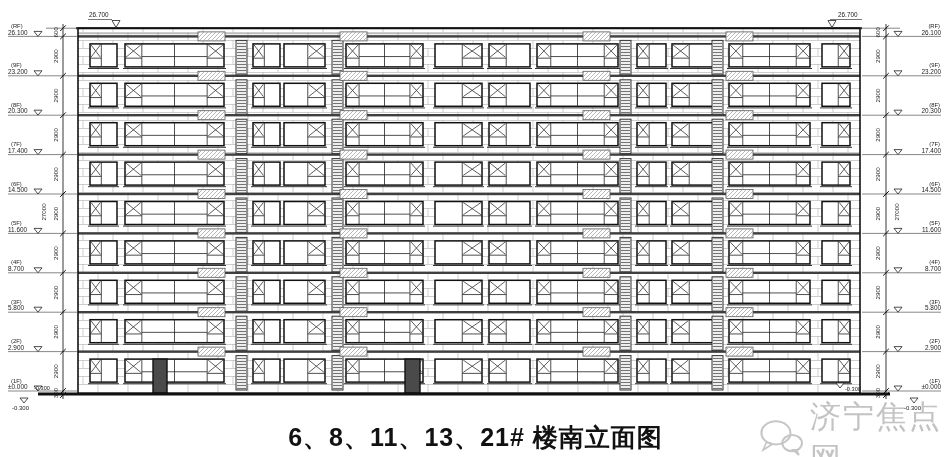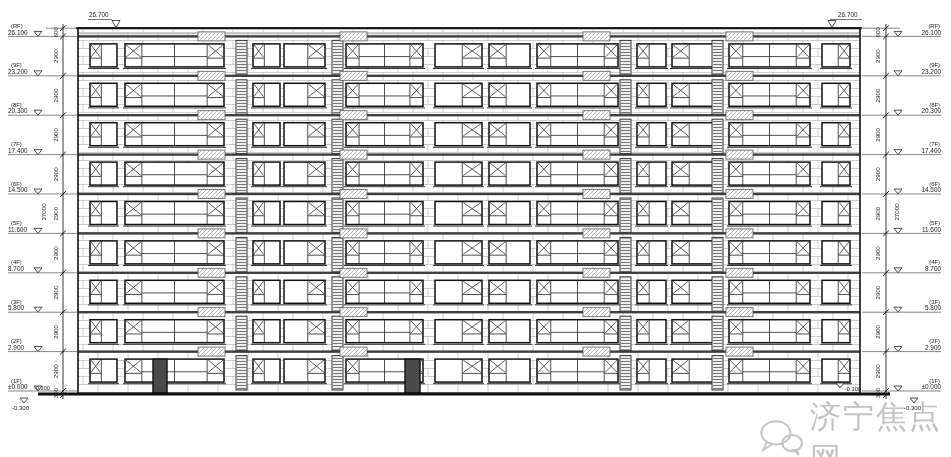--- a/index.html
+++ b/index.html
@@ -1204,13 +1204,14 @@
       <polygon points="828,20.5 836,20.5 832,27.5" fill="#fff" stroke="#222" stroke-width="0.8"></polygon>
       <polygon points="20,398 28,398 24,403" fill="#fff" stroke="#222" stroke-width="0.8"></polygon>
       <text x="12" y="410" font-size="6" font-family="Liberation Sans, sans-serif" fill="#222" text-anchor="start">-0.300</text>
       <text x="34" y="390" font-size="5.6" font-family="Liberation Sans, sans-serif" fill="#222" text-anchor="start">-0.300</text>
       <polygon points="836,383 844,383 840,388" fill="#fff" stroke="#222" stroke-width="0.8"></polygon>
       <text x="845" y="390.5" font-size="5.6" font-family="Liberation Sans, sans-serif" fill="#222" text-anchor="start">-0.300</text>
       <polygon points="910,398 918,398 914,403" fill="#fff" stroke="#222" stroke-width="0.8"></polygon>
       <text x="904" y="410" font-size="6" font-family="Liberation Sans, sans-serif" fill="#222" text-anchor="start">-0.300</text>
     </svg>
 
+  <div id="title">6、8、11、13、21# 楼南立面图</div>
 </div>
 
 </body></html>

